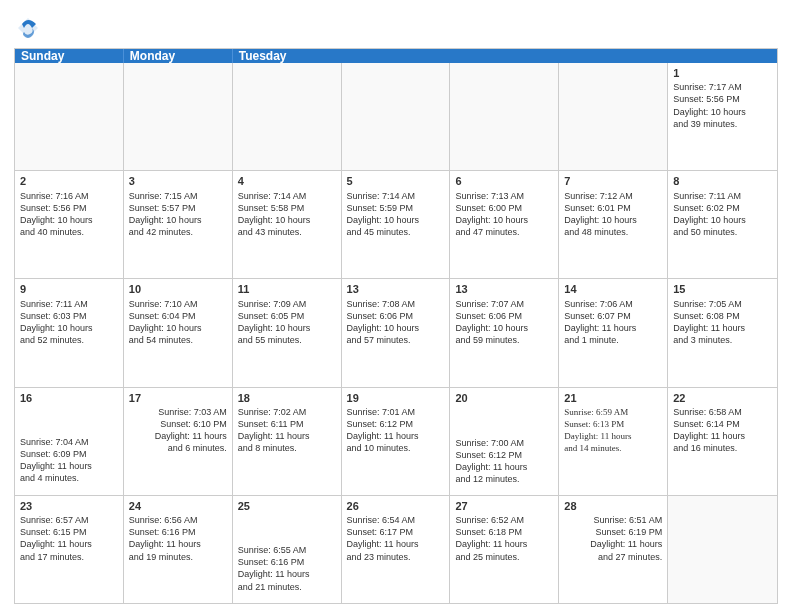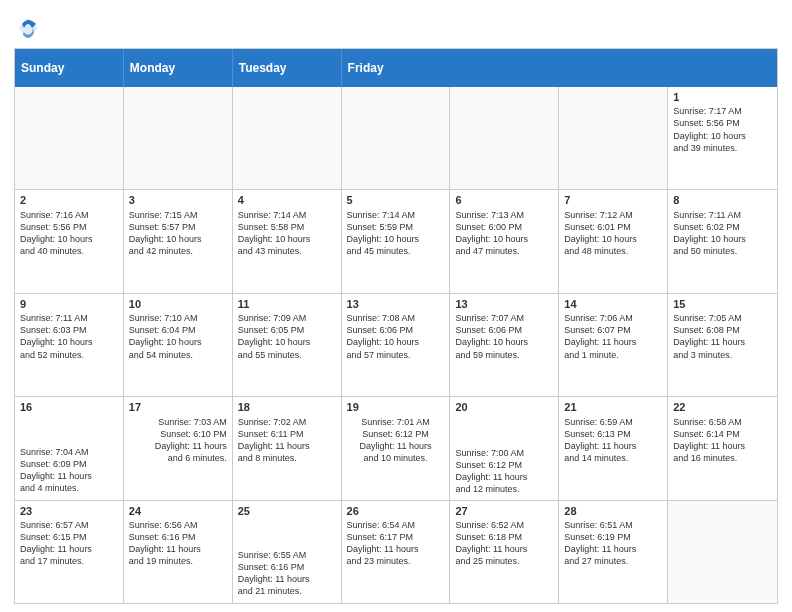--- a/index.html
+++ b/index.html
@@ -69,21 +69,21 @@
     }
     .cal-header {
       display: grid;
       grid-template-columns: repeat(7, 1fr);
       background: #2878c8;
     }
     .cal-header-cell {
       color: #fff;
       font-size: 12px;
       font-weight: bold;
-      padding: 12px 6px;
+      padding: 0 6px;
       border-right: 1px solid #4a90d9;
     }
     .cal-header-cell:last-child { border-right: none; }
     .cal-body {
       flex: 1;
       display: flex;
       flex-direction: column;
     }
     .cal-row {
       display: grid;
@@ -136,21 +136,20 @@
       <div class="month-title"></div>
       <div class="location-title"></div>
     </div>
   </div>
 
   <div class="calendar">
     <div class="cal-header">
     <div class="cal-header-cell">Sunday</div>
         <div class="cal-header-cell">Monday</div>
         <div class="cal-header-cell">Tuesday</div>
-        <div class="cal-header-cell">Friday</div>
       </div>
     <div class="cal-body">
     <div class="cal-row">
           <div class="cal-cell empty"></div>
           <div class="cal-cell empty"></div>
           <div class="cal-cell empty"></div>
           <div class="cal-cell empty"></div>
           <div class="cal-cell empty"></div>
           <div class="cal-cell empty"></div>
           <div class="cal-cell">
@@ -280,35 +279,35 @@
           </div>
           <div class="cal-cell">
             <span class="day-num">18</span>
             <div class="cell-info" style="white-space: pre-line;">Sunrise: 7:02 AM
 Sunset: 6:11 PM
 Daylight: 11 hours
 and 8 minutes.</div>
           </div>
           <div class="cal-cell">
             <span class="day-num">19</span>
-            <div class="cell-info" style="white-space: pre-line; text-align: center;">Sunrise: 7:01 AM
+            <div class="cell-info" style="white-space: pre-line;">Sunrise: 7:01 AM
 Sunset: 6:12 PM
 Daylight: 11 hours
 and 10 minutes.</div>
           </div>
           <div class="cal-cell">
             <span class="day-num">20</span>
             <div class="cell-info" style="white-space: pre-line; margin-top: 32px;">Sunrise: 7:00 AM
 Sunset: 6:12 PM
 Daylight: 11 hours
 and 12 minutes.</div>
           </div>
           <div class="cal-cell">
             <span class="day-num">21</span>
-            <div class="cell-info" style="white-space: pre-line;">Sunrise: 6:59 AM
+            <div class="cell-info" style="white-space: pre-line; font-family: Liberation Serif, serif;">Sunrise: 6:59 AM
 Sunset: 6:13 PM
 Daylight: 11 hours
 and 14 minutes.</div>
           </div>
           <div class="cal-cell">
             <span class="day-num">22</span>
             <div class="cell-info" style="white-space: pre-line;">Sunrise: 6:58 AM
 Sunset: 6:14 PM
 Daylight: 11 hours
 and 16 minutes.</div>
@@ -345,21 +344,21 @@
           </div>
           <div class="cal-cell">
             <span class="day-num">27</span>
             <div class="cell-info" style="white-space: pre-line;">Sunrise: 6:52 AM
 Sunset: 6:18 PM
 Daylight: 11 hours
 and 25 minutes.</div>
           </div>
           <div class="cal-cell">
             <span class="day-num">28</span>
-            <div class="cell-info" style="white-space: pre-line;">Sunrise: 6:51 AM
+            <div class="cell-info" style="white-space: pre-line; text-align: right;">Sunrise: 6:51 AM
 Sunset: 6:19 PM
 Daylight: 11 hours
 and 27 minutes.</div>
           </div>
           <div class="cal-cell empty"></div>
         </div>
       </div>
   </div>
 </div>
 

